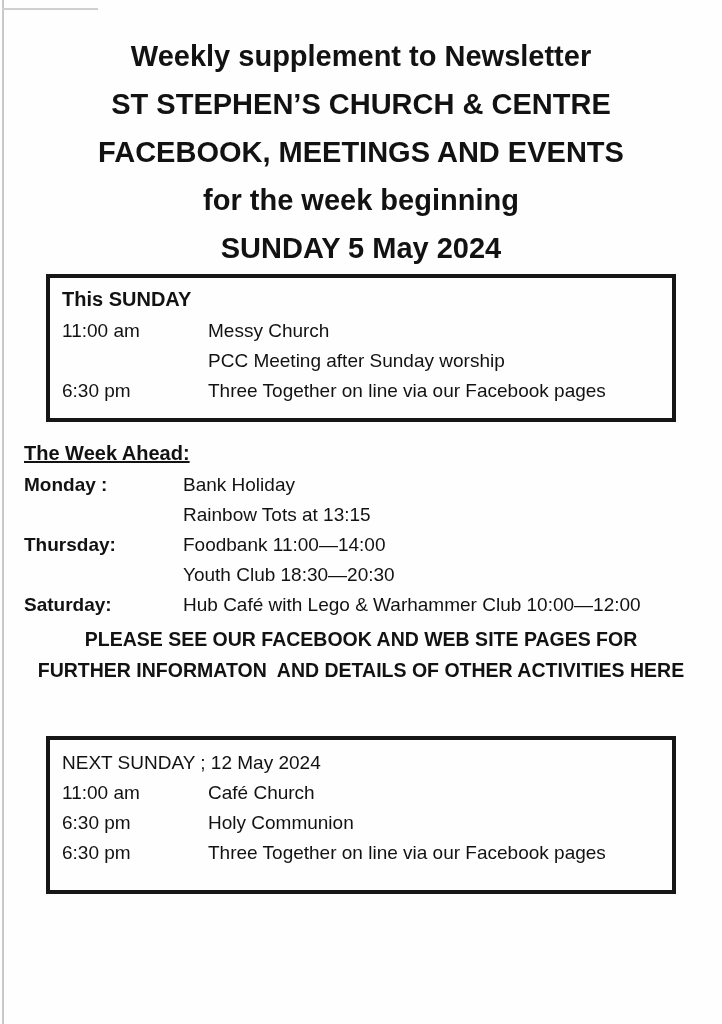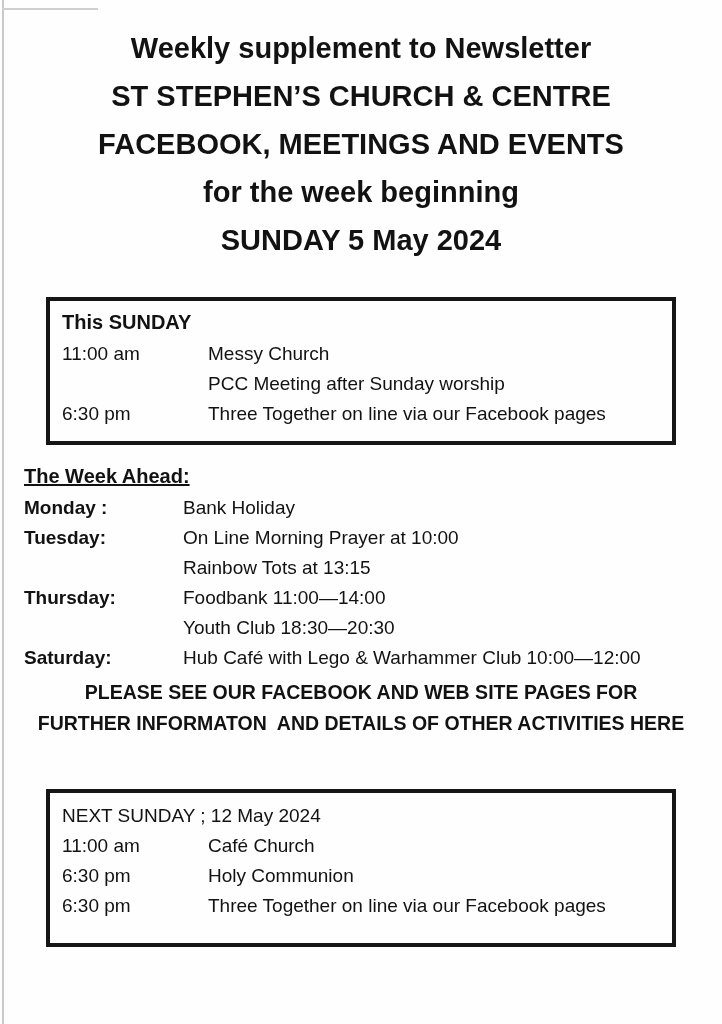--- a/index.html
+++ b/index.html
@@ -25,36 +25,36 @@
   }
   .edge-top {
     position: absolute;
     left: 2px; top: 8px;
     width: 96px; height: 2px;
     background: #cfcfcf;
   }
 
   .header {
     margin: 0 20px;
-    padding-top: 24px;
+    padding-top: 32px;
     text-align: center;
     font-weight: bold;
     font-size: 29px;
     line-height: 48px;
     letter-spacing: 0px;
   }
 
   .box {
     margin-left: 46px;
     margin-right: 46px;
     border: 4px solid #161616;
     padding: 8px 12px 12px 12px;
     background: #fefefe;
   }
-  .box1 { margin-top: 33px; }
+  .box1 { margin-top: 2px; }
   .box2 { margin-top: 50px; padding-bottom: 22px; }
 
   .box-title {
     font-weight: bold;
     font-size: 20px;
     line-height: 26px;
     margin-bottom: 4px;
   }
   .time-row {
     display: flex;
@@ -129,24 +129,20 @@
     </div>
   </div>
 
   <div class="week">
     <div class="week-title">The Week Ahead:</div>
     <div class="week-row">
       <div class="day-col">Monday :</div>
       <div class="activity-col">Bank Holiday</div>
     </div>
     <div class="week-row">
-      <div class="day-col">Tuesday:</div>
-      <div class="activity-col">On Line Morning Prayer at 10:00</div>
-    </div>
-    <div class="week-row">
       <div class="day-col"></div>
       <div class="activity-col">Rainbow Tots at 13:15</div>
     </div>
     <div class="week-row">
       <div class="day-col">Thursday:</div>
       <div class="activity-col">Foodbank 11:00—14:00</div>
     </div>
     <div class="week-row">
       <div class="day-col"></div>
       <div class="activity-col">Youth Club 18:30—20:30</div>

